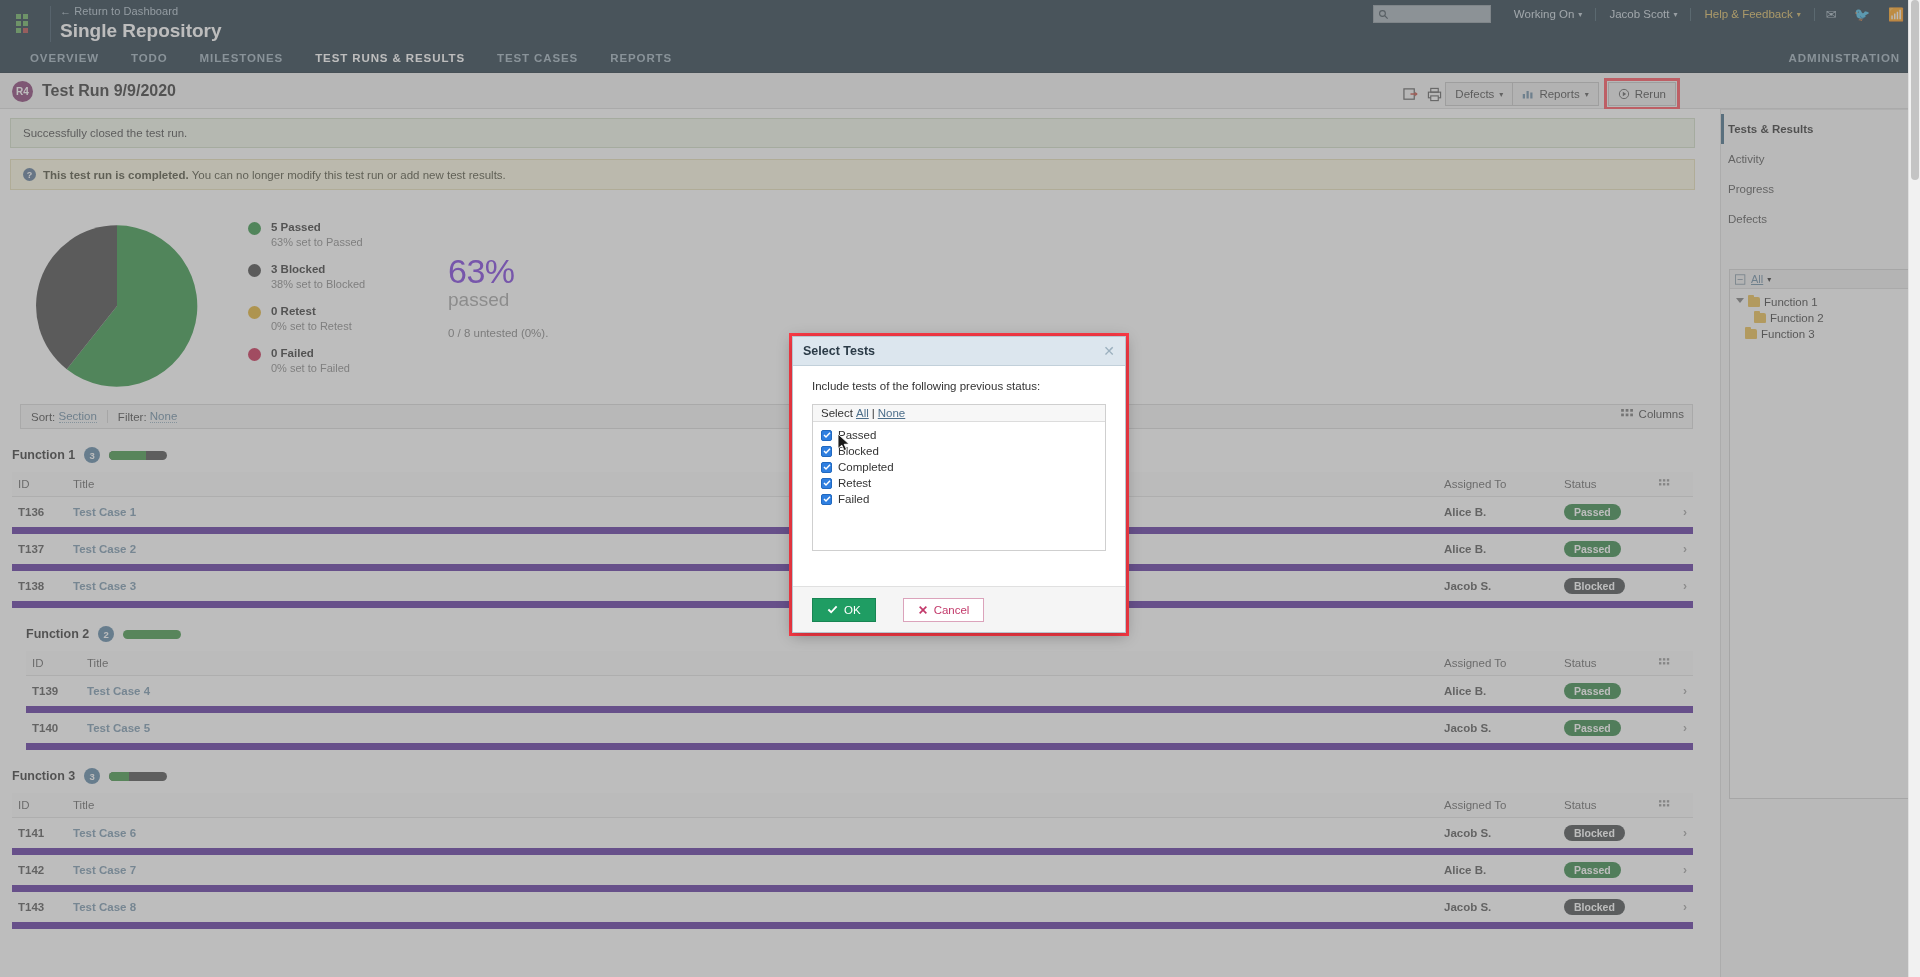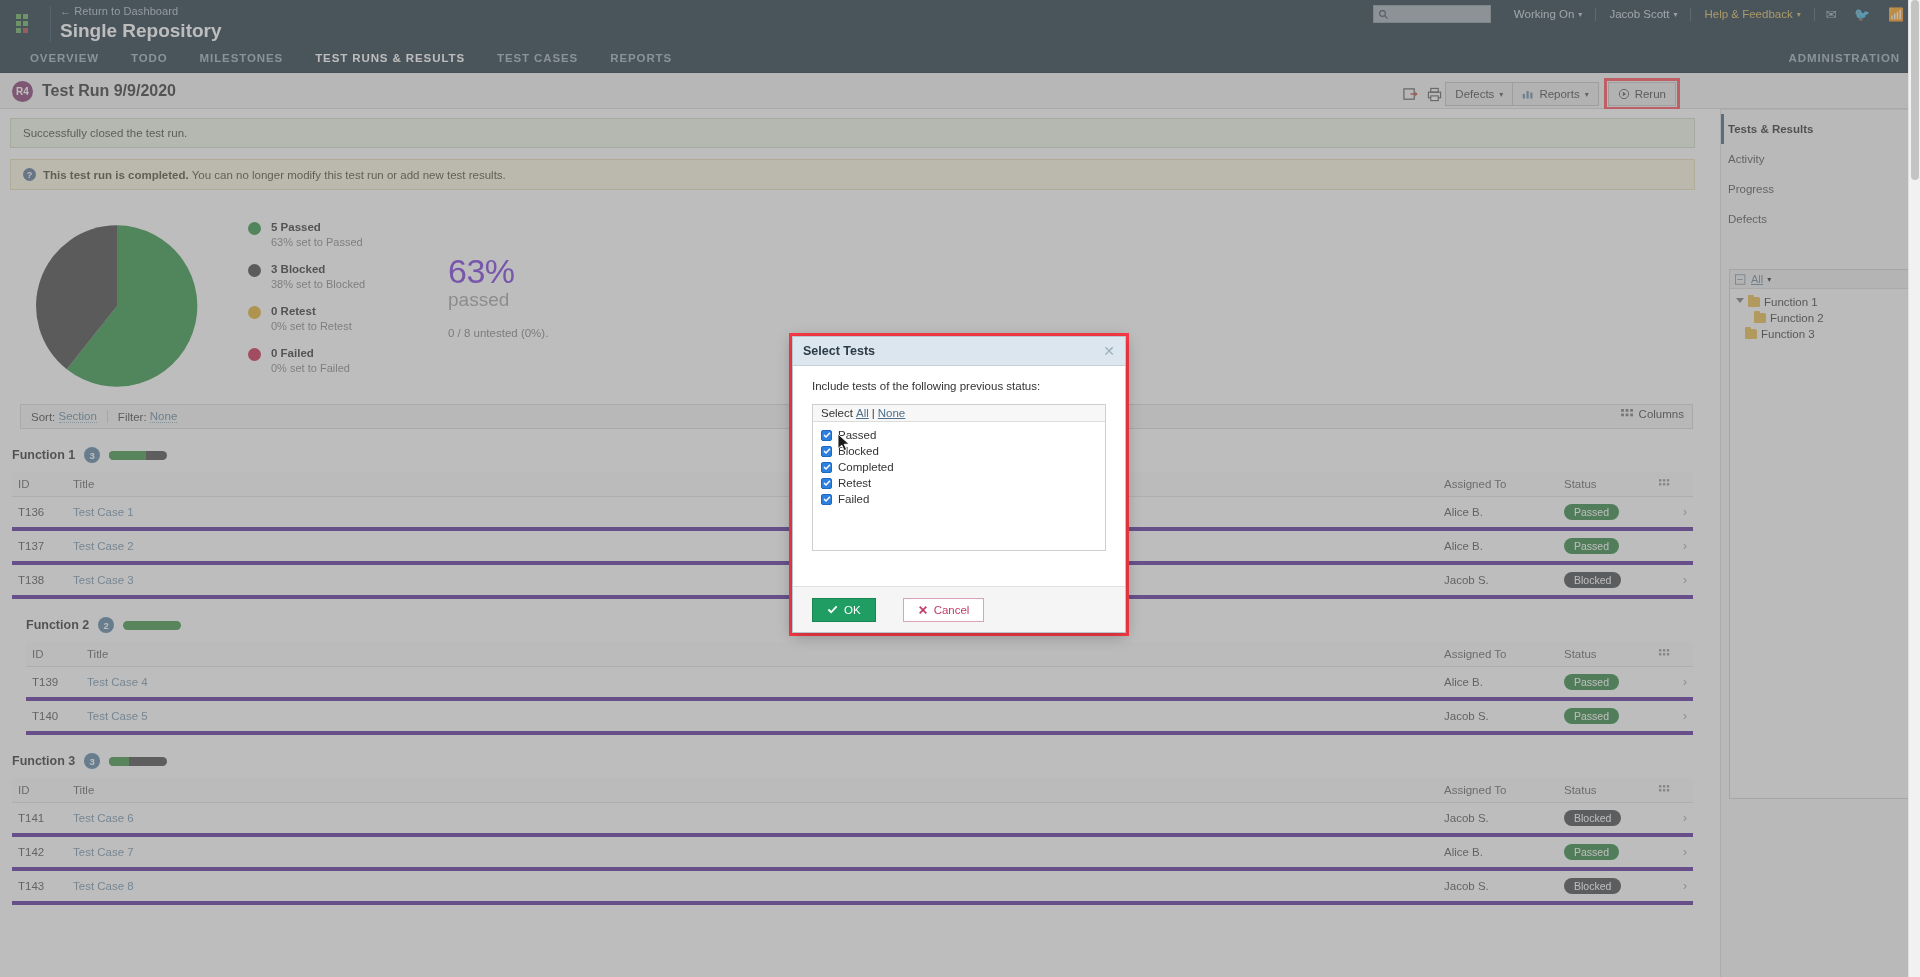--- a/index.html
+++ b/index.html
@@ -186,21 +186,21 @@
     width: 16px; height: 16px; border-radius: 50%; background: #4d7a9c; color: #fff;
     font-size: 9.5px; display: flex; align-items: center; justify-content: center; font-weight: bold;
   }
   .sec-prog { width: 58px; height: 9px; background: #3a3a3a; border-radius: 5px; overflow: hidden; }
   .sec-prog i { display: block; height: 100%; background: #2d8a33; }
   .tbl { width: 100%; border-collapse: collapse; margin-top: 9px; font-size: 11.5px; }
   .tbl th {
     text-align: left; font-weight: normal; color: #555; padding: 6px 6px;
     border-bottom: 1px solid #e0e0e0; background: #fbfbfb;
   }
-  .tbl td { padding: 7px 6px; border-bottom: 4px solid #4c1d95; color: #444; }
+  .tbl td { padding: 7px 6px; border-bottom: 7px solid #4c1d95; color: #444; font-weight: bold; }
   .link { color: #6b8ca5; text-decoration: none; cursor: pointer; }
   .pill {
     display: inline-block; padding: 2px 10px; border-radius: 9px; color: #fff;
     font-size: 10.5px;
   }
   .pill.passed { background: #1f7a33; }
   .pill.blocked { background: #33383a; }
   .chev { color: #9a9a9a; font-size: 12px; }
 
   

